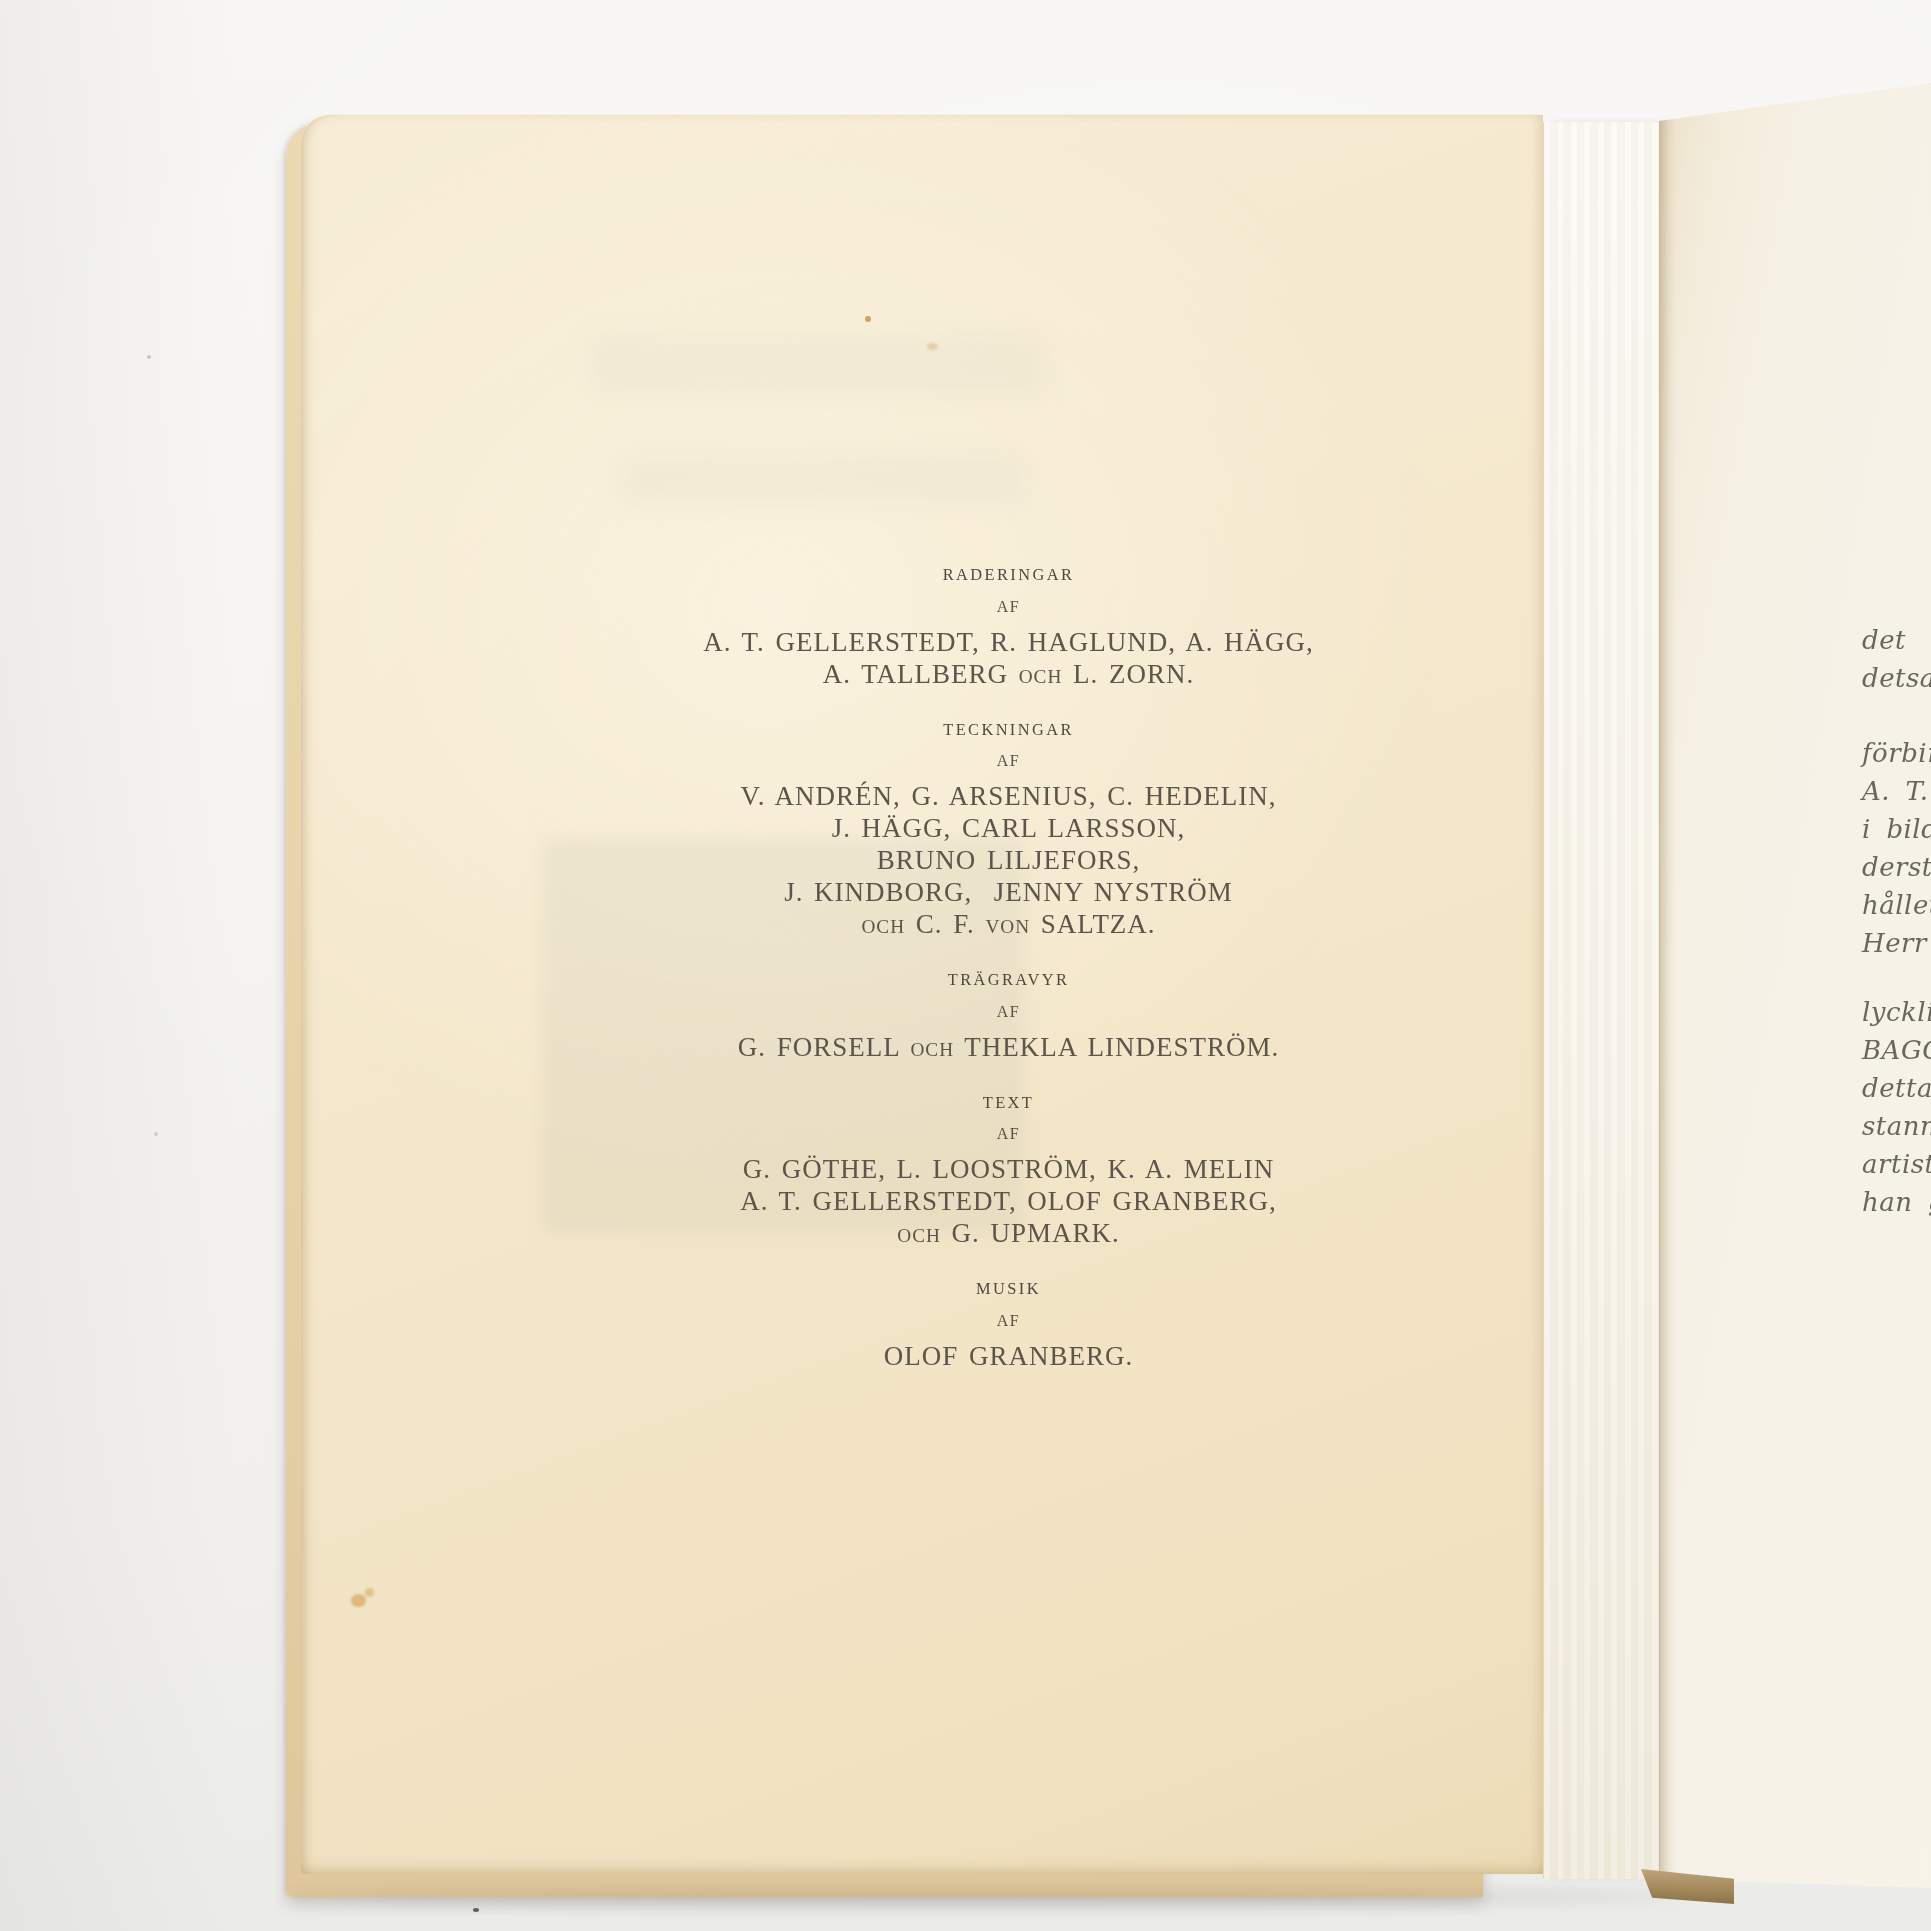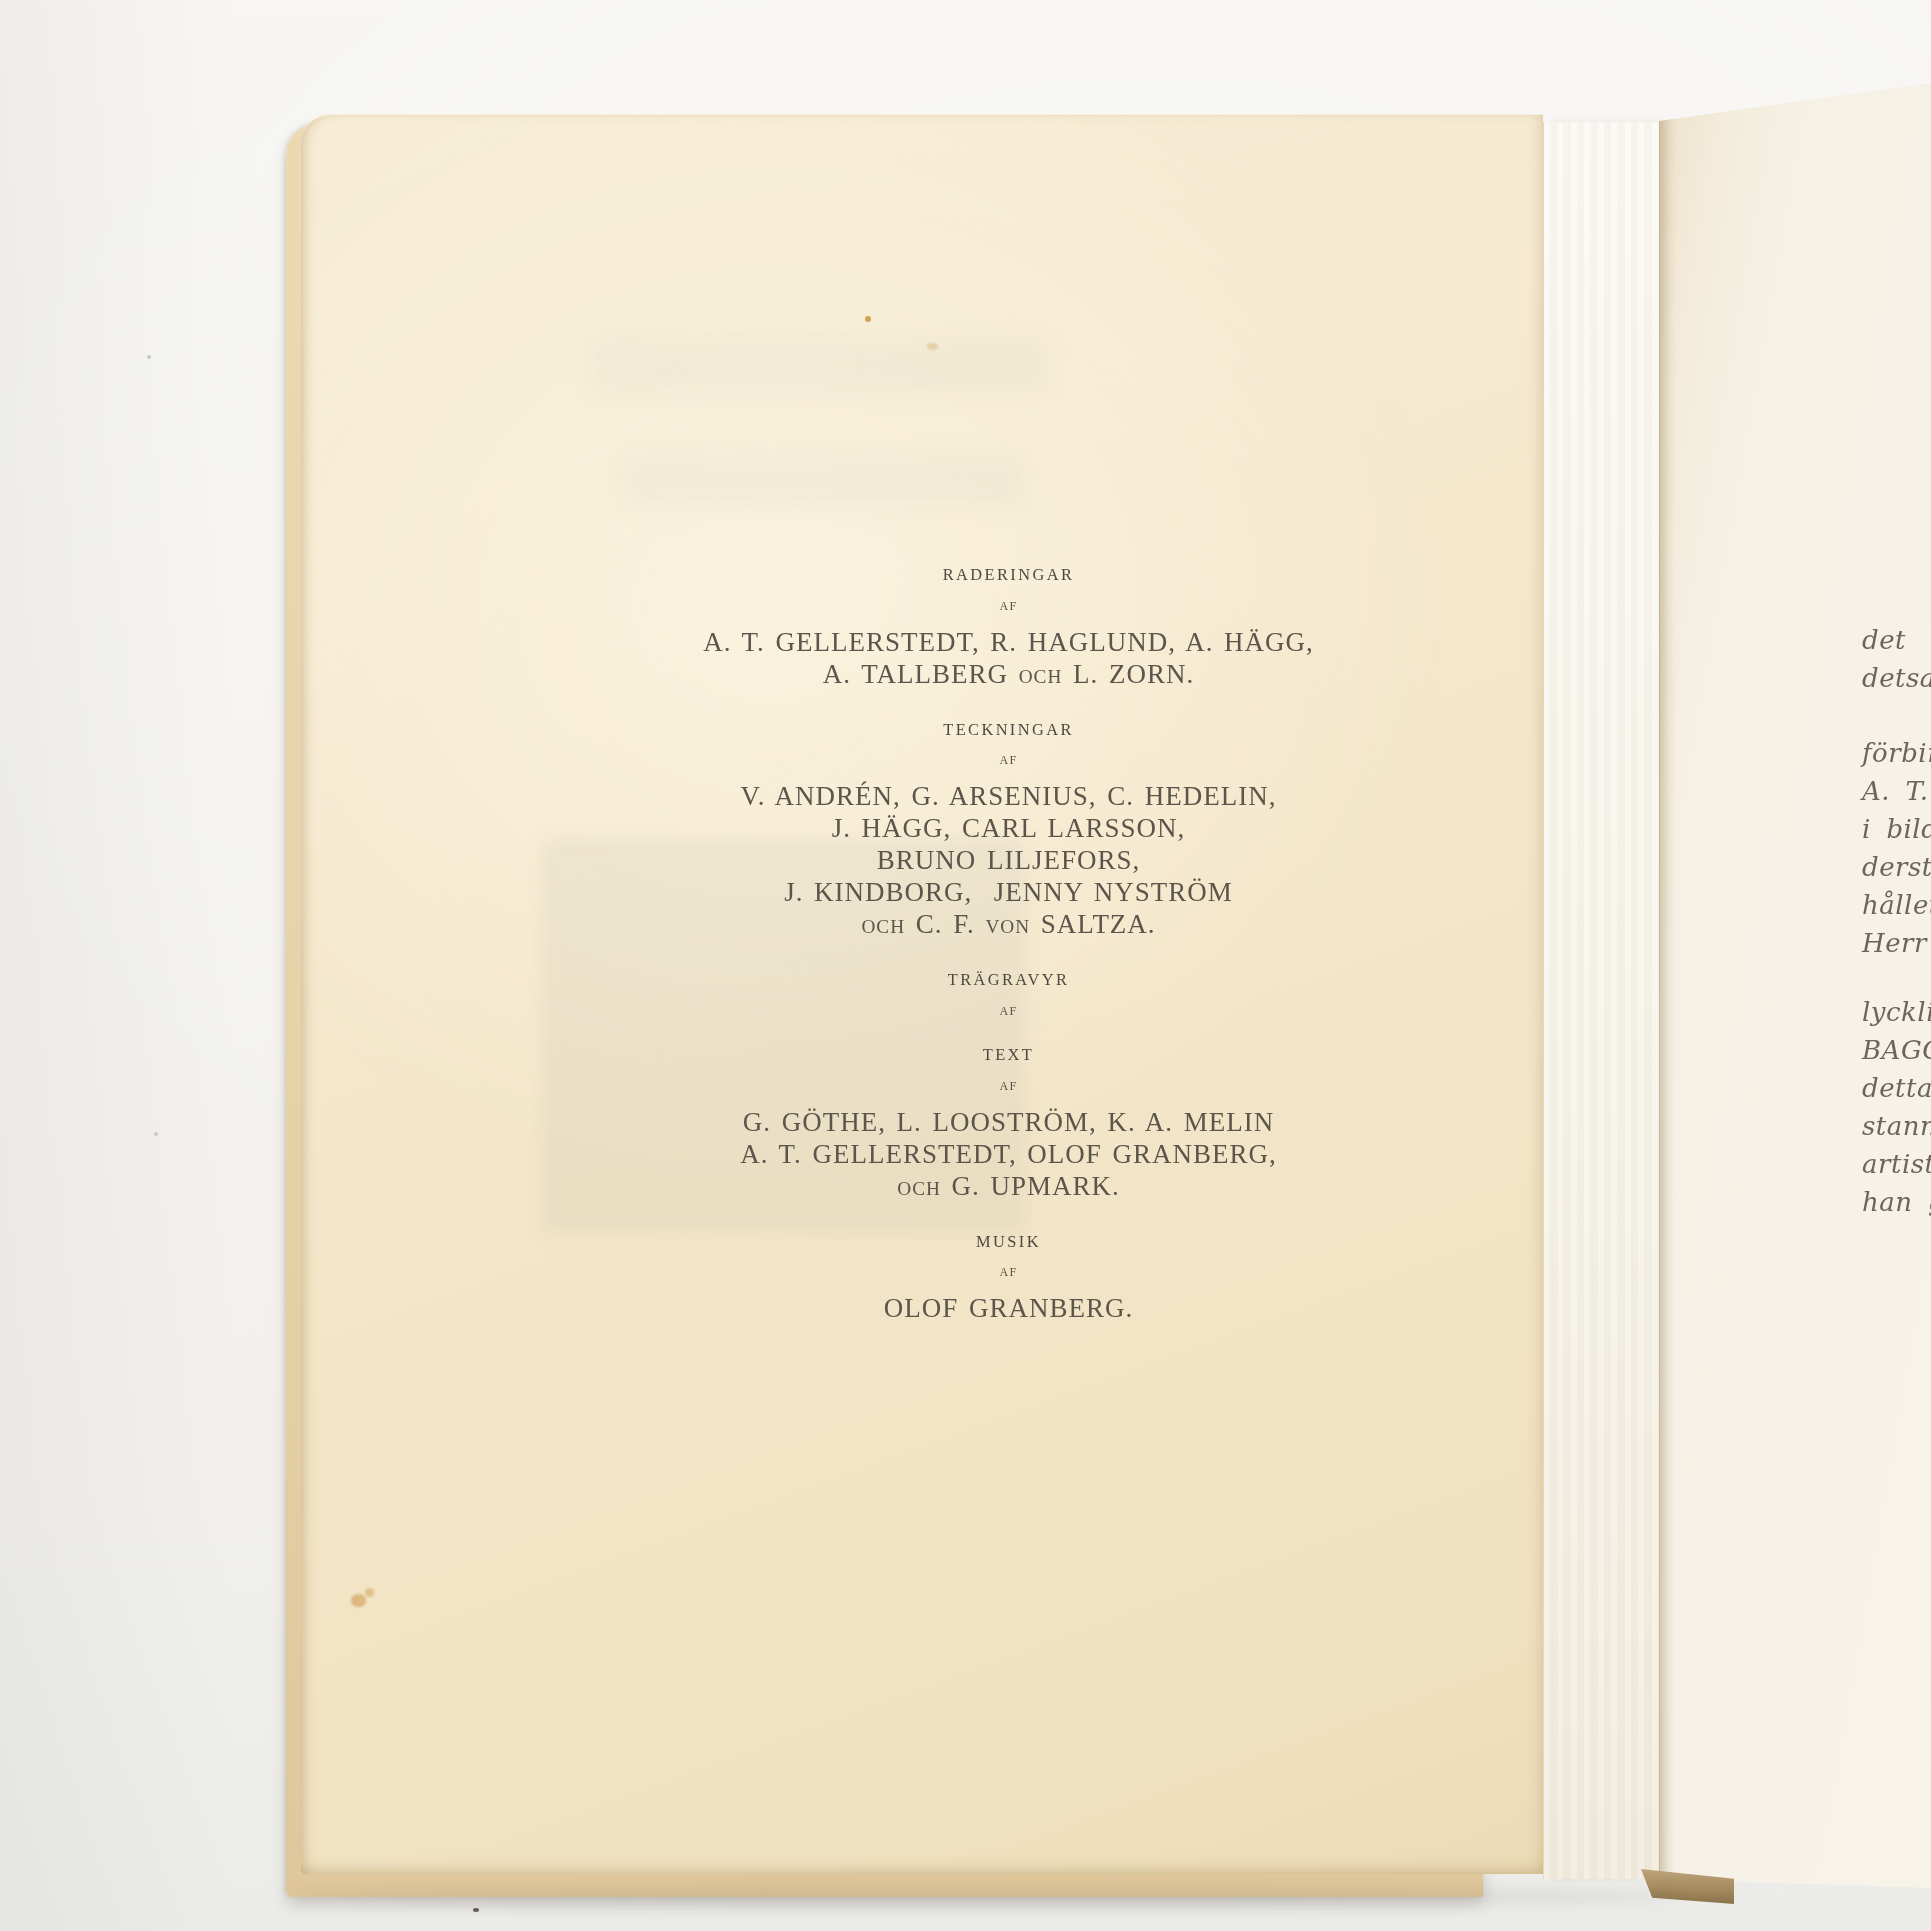--- a/index.html
+++ b/index.html
@@ -43,21 +43,21 @@
   .credits{
     position:absolute;left:468px;top:564px;width:1081px;text-align:center;
     color:#5b554b;
   }
   .credit-section{margin:0 0 26px 0;}
   .credit-heading{
     font-size:16.4px;line-height:21px;letter-spacing:2.4px;color:#4e4940;
     margin:0 0 14.5px 0;white-space:pre;
   }
   .credit-byline{
-    font-size:12px;line-height:13.5px;letter-spacing:1.4px;color:#565149;
+    font-size:16px;line-height:13.5px;letter-spacing:1.4px;color:#565149;
     margin:0 0 12.6px 0;white-space:pre;
   }
   .credit-line{
     font-size:27px;line-height:32px;letter-spacing:1px;word-spacing:2.9px;
     color:#5b554b;white-space:pre;
   }
   .credit-line .sc{font-size:19.3px;letter-spacing:1px;}
   
   .tissue{
     position:absolute;left:1543px;top:122px;width:118px;height:1757px;
@@ -128,20 +128,21 @@
       <div class="credit-byline">AF</div>
       <div class="credit-line"><span>V. ANDRÉN, G. ARSENIUS, C. HEDELIN,</span></div>
       <div class="credit-line"><span>J. HÄGG, CARL LARSSON,</span></div>
       <div class="credit-line"><span>BRUNO LILJEFORS,</span></div>
       <div class="credit-line"><span>J. KINDBORG,  JENNY NYSTRÖM</span></div>
       <div class="credit-line"><span class="sc">OCH</span><span> C. F. </span><span class="sc">VON</span><span> SALTZA.</span></div>
     </div>
     <div class="credit-section">
       <div class="credit-heading">TRÄGRAVYR</div>
       <div class="credit-byline">AF</div>
+      <div class="credit-line"><span>G. FORSELL </span><span class="sc">OCH</span><span> THEKLA LINDESTRÖM.</span></div>
     </div>
     <div class="credit-section">
       <div class="credit-heading">TEXT</div>
       <div class="credit-byline">AF</div>
       <div class="credit-line"><span>G. GÖTHE, L. LOOSTRÖM, K. A. MELIN</span></div>
       <div class="credit-line"><span>A. T. GELLERSTEDT, OLOF GRANBERG,</span></div>
       <div class="credit-line"><span class="sc">OCH</span><span> G. UPMARK.</span></div>
     </div>
     <div class="credit-section">
       <div class="credit-heading">MUSIK</div>

